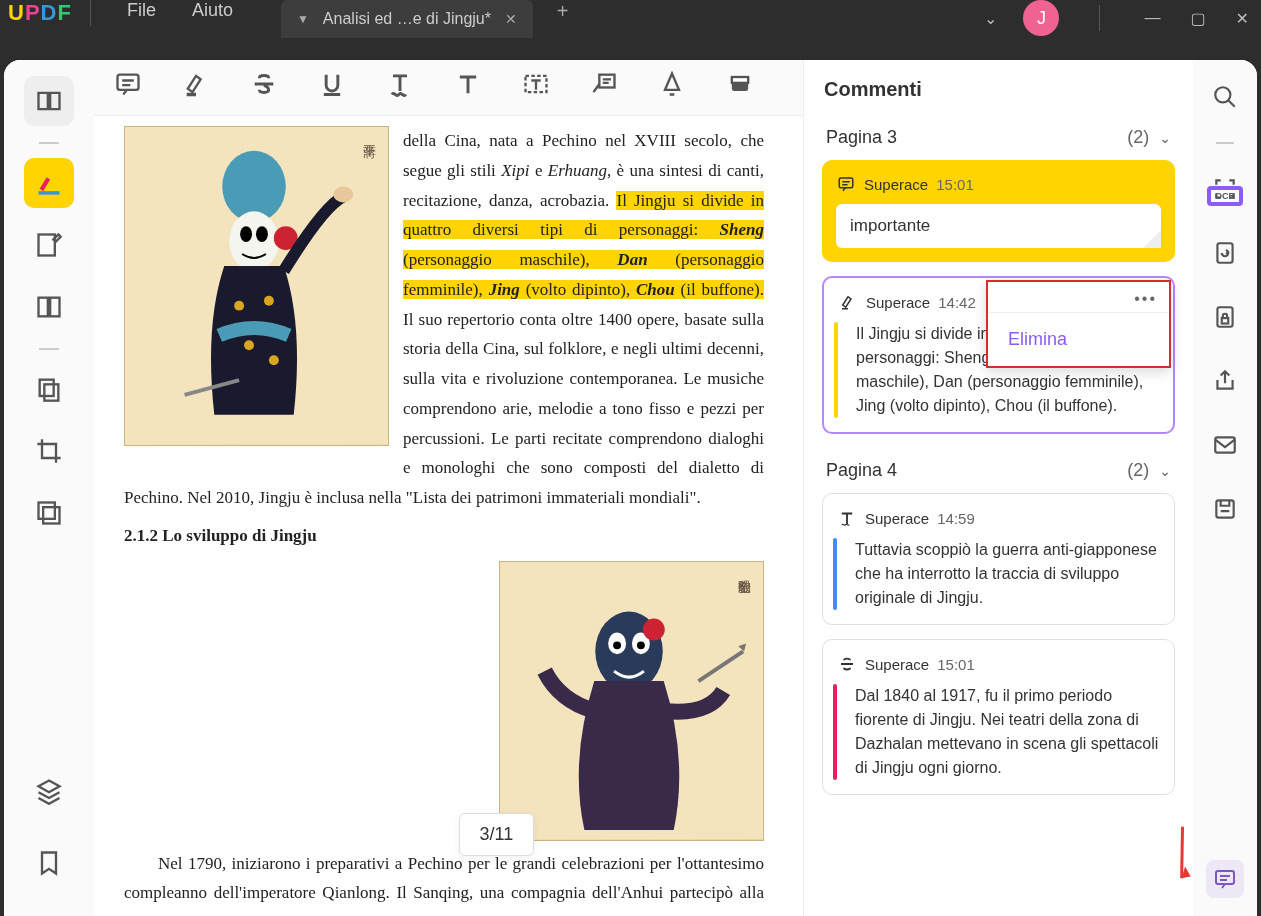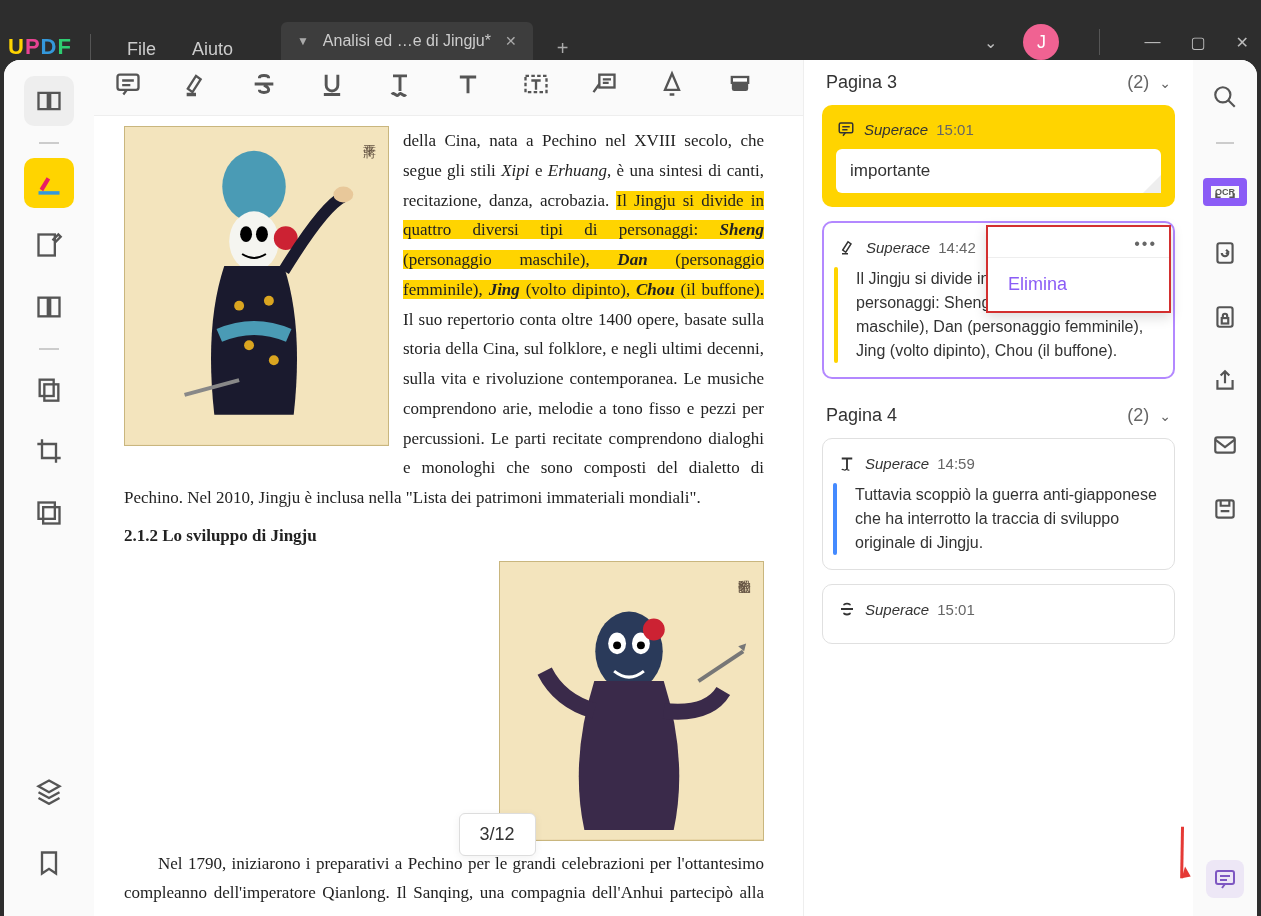--- a/index.html
+++ b/index.html
@@ -1,18 +1,18 @@
 <!DOCTYPE html>
 <html><head>
 <meta charset="utf-8">
 <style>
 * { margin: 0; padding: 0; box-sizing: border-box; }
 body { font-family: -apple-system, BlinkMacSystemFont, "Segoe UI", Arial, sans-serif; width: 1261px; height: 916px; overflow: hidden; background: #2d2d2d; }
 .app { display: flex; flex-direction: column; height: 100%; }
-.titlebar { height: 60px; background: #2d2d2d; display: flex; align-items: flex-end; color: #ccc; padding: 0 8px; }
+.titlebar { height: 60px; background: #2d2d2d; display: flex; align-items: flex-start; color: #ccc; padding: 0 8px; }
 .logo { font-weight: bold; font-size: 22px; letter-spacing: 1px; }
 .logo .u { color: #ffd400; }
 .logo .p { color: #e84393; }
 .logo .d { color: #3498db; }
 .logo .f { color: #2ecc71; }
 .tb-sep { width: 1px; height: 26px; background: #555; margin: 0 18px; }
 .menu-item { font-size: 18px; padding: 0 18px; cursor: pointer; }
 .tab { display: flex; align-items: center; background: #3d3d3d; border-radius: 6px 6px 0 0; padding: 10px 16px; margin-left: 30px; font-size: 16px; gap: 14px;}
 .tab .dd { color: #aaa; font-size: 12px; }
 .tab .close { color: #aaa; cursor: pointer; font-size: 14px; }
@@ -45,40 +45,40 @@
 .rp-scroll { flex: 1; overflow-y: auto; padding: 0 18px 18px; }
 .page-group { margin-bottom: 14px; }
 .page-head { display: flex; align-items: center; padding: 12px 4px; font-size: 18px; color: #333; font-weight: 500; cursor: pointer; }
 .page-head .count { margin-left: auto; margin-right: 10px; color: #666; }
 .page-head .chev { color: #666; font-size: 14px; }
 .comment-card { border-radius: 10px; padding: 14px; margin-bottom: 14px; position: relative; }
 .card-yellow { background: #ffd400; }
 .card-white { background: #fff; border: 1px solid #e0e0e0; }
 .card-purple { background: #fff; border: 2px solid #b388ff; }
 .c-head { display: flex; align-items: center; gap: 8px; font-size: 15px; color: #333; margin-bottom: 10px; }
-.c-head .author { font-weight: 500; font-style: italic; }
+.c-head .author { font-weight: 500; }
 .c-head .time { color: #666; }
 .comment-text { font-size: 16px; color: #333; line-height: 1.5; }
 .note-box { background: #fff; border-radius: 6px; padding: 12px 14px; font-size: 17px; color: #333; position: relative; }
 .note-box::after { content: ""; position: absolute; right: 0; bottom: 0; border-width: 0 0 18px 18px; border-style: solid; border-color: transparent transparent #eee transparent; }
 .stripe { position: absolute; left: 10px; top: 44px; bottom: 14px; width: 4px; border-radius: 2px; }
 .stripe.yellow { background: #ffd400; }
 .stripe.blue { background: #448aff; }
 .stripe.pink { background: #e91e63; }
 .card-stripe .comment-text { padding-left: 18px; }
 .card-stripe .c-head { padding-left: 0; }
 .menu-pop { position: absolute; right: 2px; top: 2px; width: 185px; background: #fff; border: 2px solid #d32f2f; box-shadow: 0 4px 12px rgba(0,0,0,0.15); z-index: 10; }
 .menu-pop .dots { text-align: right; padding: 8px 12px 4px; color: #666; letter-spacing: 2px; border-bottom: 1px solid #eee;}
 .menu-pop .mi { padding: 16px 20px; font-size: 18px; color: #8b5cf6; cursor: pointer; }
 .sidebar-right { width: 64px; background: #fafafa; display: flex; flex-direction: column; align-items: center; padding: 18px 0; gap: 26px; position: relative;}
 .sr-icon { font-size: 24px; color: #555; cursor: pointer; width: 38px; height: 38px; display: flex; align-items: center; justify-content: center;}
 .sr-sep { width: 18px; height: 2px; background: #ccc; }
 .arrow-anno { position: absolute; bottom: 30px; right: 52px; color: #e53935; font-size: 44px; transform: rotate(30deg);}
 .sr-comment { background: #ede7f6; border-radius: 8px; }
-.ocr-badge { font-size: 9px; border: 8px solid #8b5cf6; border-radius: 4px; padding: 1px 4px; font-weight: bold; position: absolute; bottom: 2px; left: 50%; transform: translateX(-50%); margin-top: 47px;}
+.ocr-badge { font-size: 9px; border: 4px solid #8b5cf6; border-radius: 4px; padding: 1px 4px; font-weight: bold; position: absolute; bottom: 2px; left: 50%; transform: translateX(-50%); margin-top: 47px;}
 .cicon { width: 20px; height: 20px; display: inline-flex; align-items: center; justify-content: center; }
 .chinese-char { position: absolute; font-size: 13px; color: #654; writing-mode: vertical-rl; }
 </style>
 </head>
 <body>
 
 <div class="app">
   <div class="titlebar">
     <div class="logo"><span class="u">U</span><span class="p">P</span><span class="d">D</span><span class="f">F</span></div>
     <div class="tb-sep"></div>
@@ -236,25 +236,26 @@
                 <path d="M95 120 Q70 200 85 270 L175 270 Q190 200 165 120 Z" fill="#3a2a4a"></path>
                 <path d="M95 150 Q60 140 45 110" stroke="#3a2a4a" stroke-width="16" fill="none"></path>
                 <path d="M165 150 Q210 155 225 130" stroke="#3a2a4a" stroke-width="16" fill="none"></path>
                 <path d="M200 120 L245 90" stroke="#777" stroke-width="4"></path>
                 <path d="M240 85 l8 -3 -2 8 z" fill="#777"></path>
               </svg>
             <span class="chinese-char" style="top:8px;right:8px;">金眼豹</span>
           </div>
           <span style="display:inline-block;text-indent:2em;">Nel 1790, iniziarono i preparativi a Pechino per le grandi celebrazioni per l'ottantesimo compleanno dell'imperatore Qianlong. Il Sanqing, una compagnia dell'Anhui partecipò alla performance di compleanno. Dopo il suo grande successo, le altre compagnie dell'Anhui e dello Hubei andarono a Pechino in successione.  Questi due tipi di compagnie misero in scena alcuni spettacoli insieme. Sulla base di questo incontro, assorbendo i repertori, le tecniche</span>
         </div>
-        <div class="pagebadge">3/12</div>
+        <div class="pagebadge">3/11</div>
       </div>
     </div>
 
     <div class="rightpanel">
+      <div class="rp-title">Commenti</div>
       <div class="rp-scroll">
         <div class="page-group">
           <div class="page-head">
             <span>Pagina 3</span>
             <span class="count">(2)</span>
             <span class="chev">⌄</span>
           </div>
           <div class="comment-card card-yellow">
             <div class="c-head">
               <span class="cicon">
@@ -311,20 +312,21 @@
             <div class="c-head">
               <span class="cicon">
                   <svg width="18" height="18" viewBox="0 0 24 24" fill="none" stroke="#333" stroke-width="2.5">
                     <path d="M8 7 c0-3 8-3 8 0 M8 17 c0 3 8 3 8 0 M4 12 h16"></path>
                   </svg>
                 </span>
               <span class="author">Superace</span>
               <span class="time">15:01</span>
             </div>
             <div class="stripe pink"></div>
+            <div class="comment-text">Dal 1840 al 1917, fu il primo periodo fiorente di Jingju. Nei teatri della zona di Dazhalan mettevano in scena gli spettacoli di Jingju ogni giorno.</div>
           </div>
         </div>
 
       </div>
     </div>
 
     <div class="sidebar-right">
       <div class="sr-icon">
           <svg width="26" height="26" viewBox="0 0 24 24" fill="none" stroke="#555" stroke-width="2">
             <circle cx="10" cy="10" r="7"></circle>

